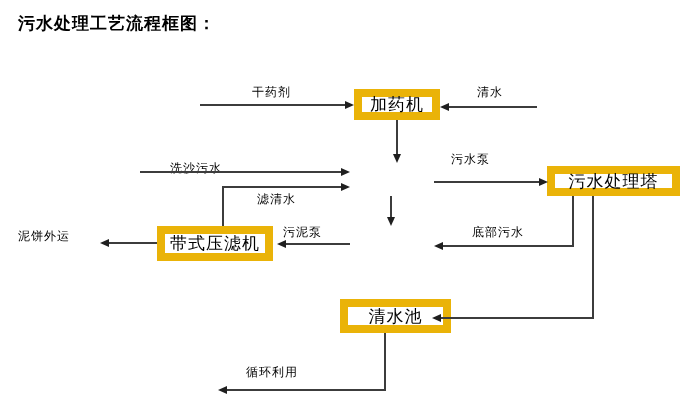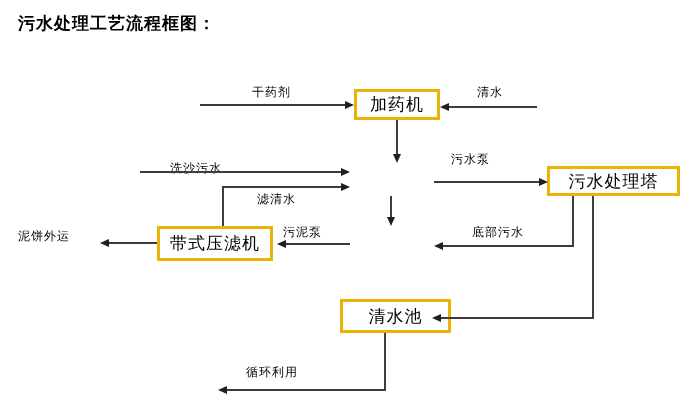--- a/index.html
+++ b/index.html
@@ -12,21 +12,21 @@
     overflow:hidden;
   }
   .title{
     position:absolute;left:18px;top:12px;
     font-size:17px;font-weight:bold;letter-spacing:1px;
     white-space:nowrap;
   }
   .box{
     position:absolute;
     box-sizing:border-box;
-    border:3px solid #eab308;
+    border:8px solid #eab308;
     background:#fff;
     display:flex;align-items:center;justify-content:center;
     font-size:17px;letter-spacing:1px;
     white-space:nowrap;
   }
   .lbl{
     position:absolute;
     font-size:12px;letter-spacing:1px;
     white-space:nowrap;
     background:#fff;

